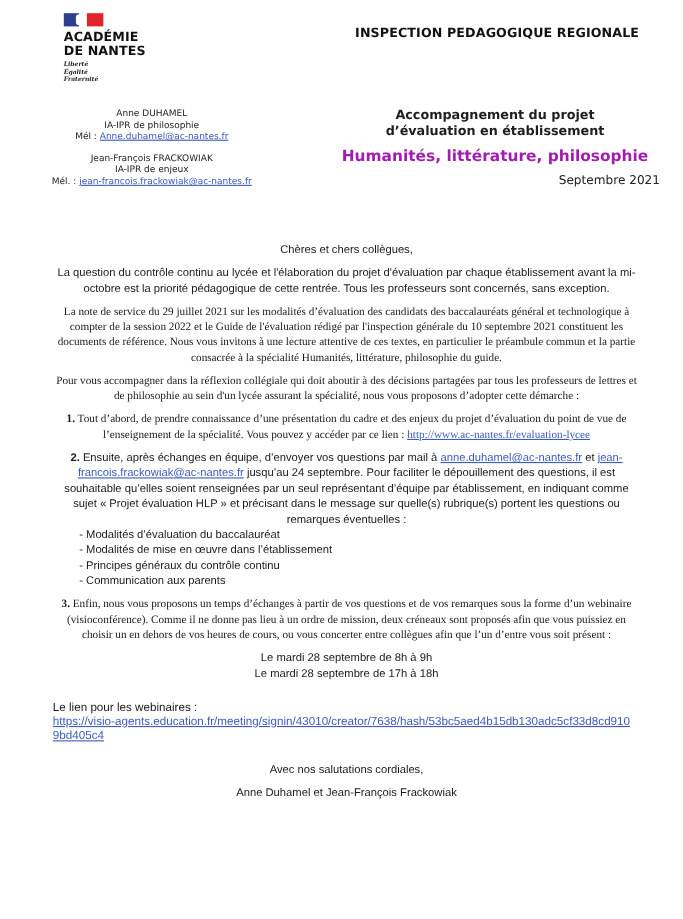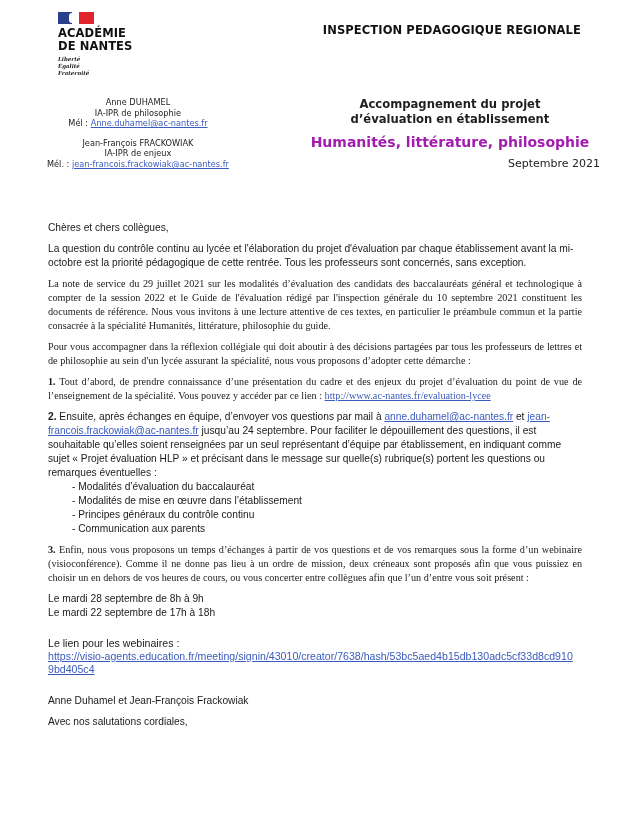--- a/index.html
+++ b/index.html
@@ -23,21 +23,21 @@
     a, .link { color: #3b5bbd; text-decoration: underline; }
 
     
     .title { position: absolute; left: 300px; width: 300px; top: 97px; text-align: center; font-family: "DejaVu Sans", sans-serif; }
     .title .t1 { font-size: 11.6px; line-height: 15px; font-weight: bold; color: #1f1f1f; }
     .title .t2 { font-size: 14px; font-weight: bold; color: #a21caf; margin-top: 7px; }
     .title .t3 { font-size: 11px; color: #222; margin-top: 7px; text-align: right; }
 
     
     .body { position: absolute; left: 48px; top: 221px; width: 534px; font-family: "Liberation Sans", sans-serif; font-size: 10.2px; line-height: 14px; color: #1a1a1a; }
-    .body p { margin: 0 0 7px 0; }
+    .body p { margin: 0 0 7px 0; text-align: center; }
     .just { text-align: justify; font-family: Liberation Serif, serif; }
     .body ul { list-style: none; margin: 0 0 7px 24px; padding: 0; }
     .body li { margin: 0; }
     .url-block { font-family: "Liberation Sans", sans-serif; font-size: 10.6px; line-height: 13px; }
     .spacer { height: 10px; }
   </style>
 </head>
 <body>
 
 <div class="logo">
@@ -93,25 +93,25 @@
     <li>- Modalités d’évaluation du baccalauréat</li>
     <li>- Modalités de mise en œuvre dans l’établissement</li>
     <li>- Principes généraux du contrôle continu</li>
     <li>- Communication aux parents</li>
   </ul>
 
   <p class="just"><b>3.</b><span> Enfin, nous vous proposons un temps d’échanges à partir de vos questions et de vos remarques sous la forme d’un webinaire (visioconférence). Comme il ne donne pas lieu à un ordre de mission, deux créneaux sont proposés afin que vous puissiez en choisir un en dehors de vos heures de cours, ou vous concerter entre collègues afin que l’un d’entre vous soit présent :</span></p>
 
   <p>
     <span>Le mardi 28 septembre de 8h à 9h</span><br>
-    <span>Le mardi 22 septembre de 17h à 18h</span>
+    <span>Le mardi 28 septembre de 17h à 18h</span>
   </p>
 
   <div class="spacer"></div>
   <div class="url-block">
     <div>Le lien pour les webinaires :</div>
     <a class="link" style="word-break: break-all; display:block; padding-right:4px;">https://visio-agents.education.fr/meeting/signin/43010/creator/7638/hash/53bc5aed4b15db130adc5cf33d8cd9109bd405c4</a>
   </div>
 
   <div class="spacer" style="height:18px"></div>
+  <p>Avec nos salutations cordiales,</p>
   <p>Anne Duhamel et Jean-François Frackowiak</p>
-  <p>Avec nos salutations cordiales,</p>
 </div>
 
 </body></html>

